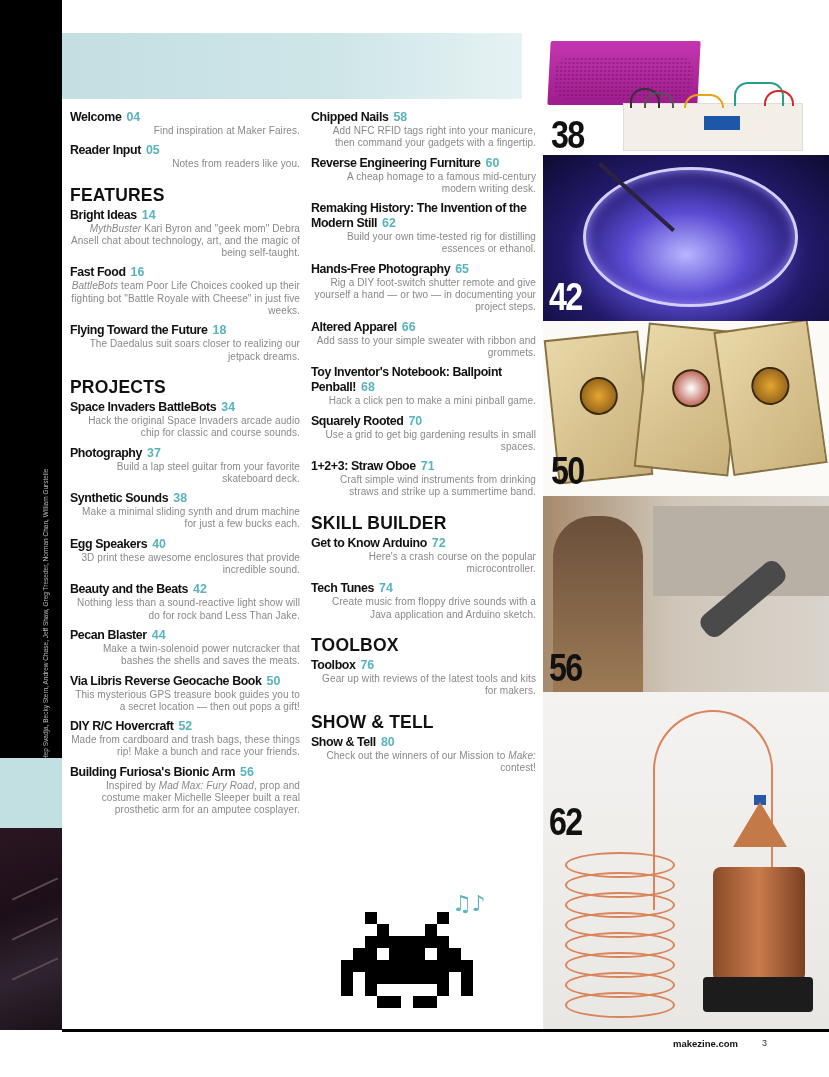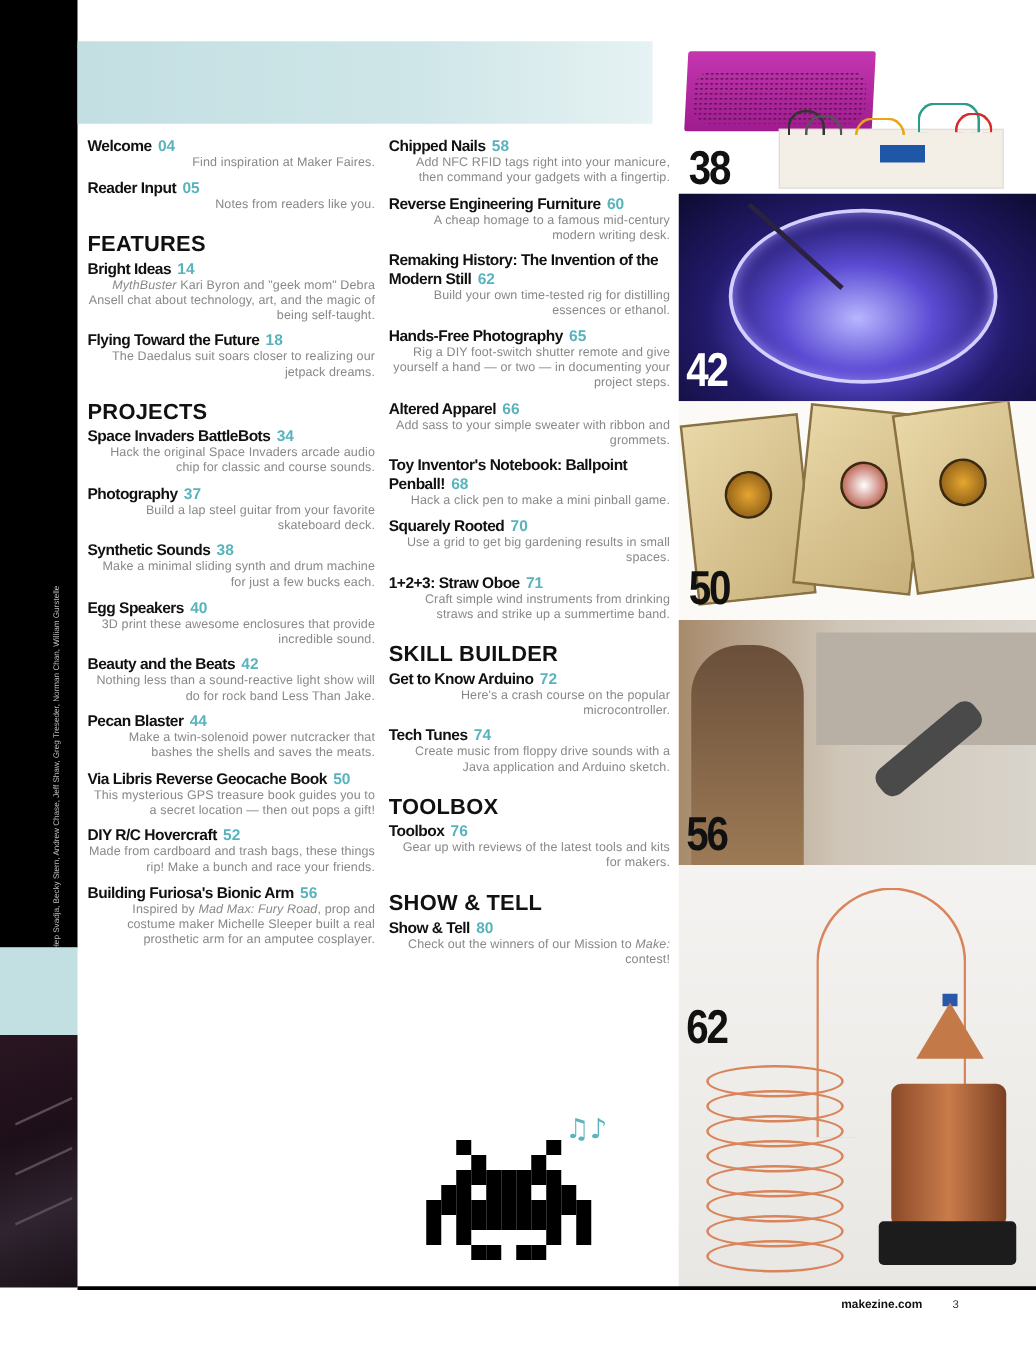--- a/index.html
+++ b/index.html
@@ -94,20 +94,24 @@
     </div>
     <div class="entry">
       <div class="entry-title"><span>Reader Input</span><span class="page-num">05</span></div>
       <div class="entry-desc"><span>Notes from readers like you.</span></div>
     </div>
     <div class="section-gap"></div>
     <div class="section-title">FEATURES</div>
     <div class="entry">
       <div class="entry-title"><span>Bright Ideas</span><span class="page-num">14</span></div>
       <div class="entry-desc"><i>MythBuster</i><span> Kari Byron and "geek mom" Debra Ansell chat about technology, art, and the magic of being self-taught.</span></div>
+    </div>
+    <div class="entry">
+      <div class="entry-title"><span>Fast Food</span><span class="page-num">16</span></div>
+      <div class="entry-desc"><i>BattleBots</i><span> team Poor Life Choices cooked up their fighting bot "Battle Royale with Cheese" in just five weeks.</span></div>
     </div>
     <div class="entry">
       <div class="entry-title"><span>Flying Toward the Future</span><span class="page-num">18</span></div>
       <div class="entry-desc"><span>The Daedalus suit soars closer to realizing our jetpack dreams.</span></div>
     </div>
     <div class="section-gap"></div>
     <div class="section-title">PROJECTS</div>
     <div class="entry">
       <div class="entry-title"><span>Space Invaders BattleBots</span><span class="page-num">34</span></div>
       <div class="entry-desc"><span>Hack the original Space Invaders arcade audio chip for classic and course sounds.</span></div>

